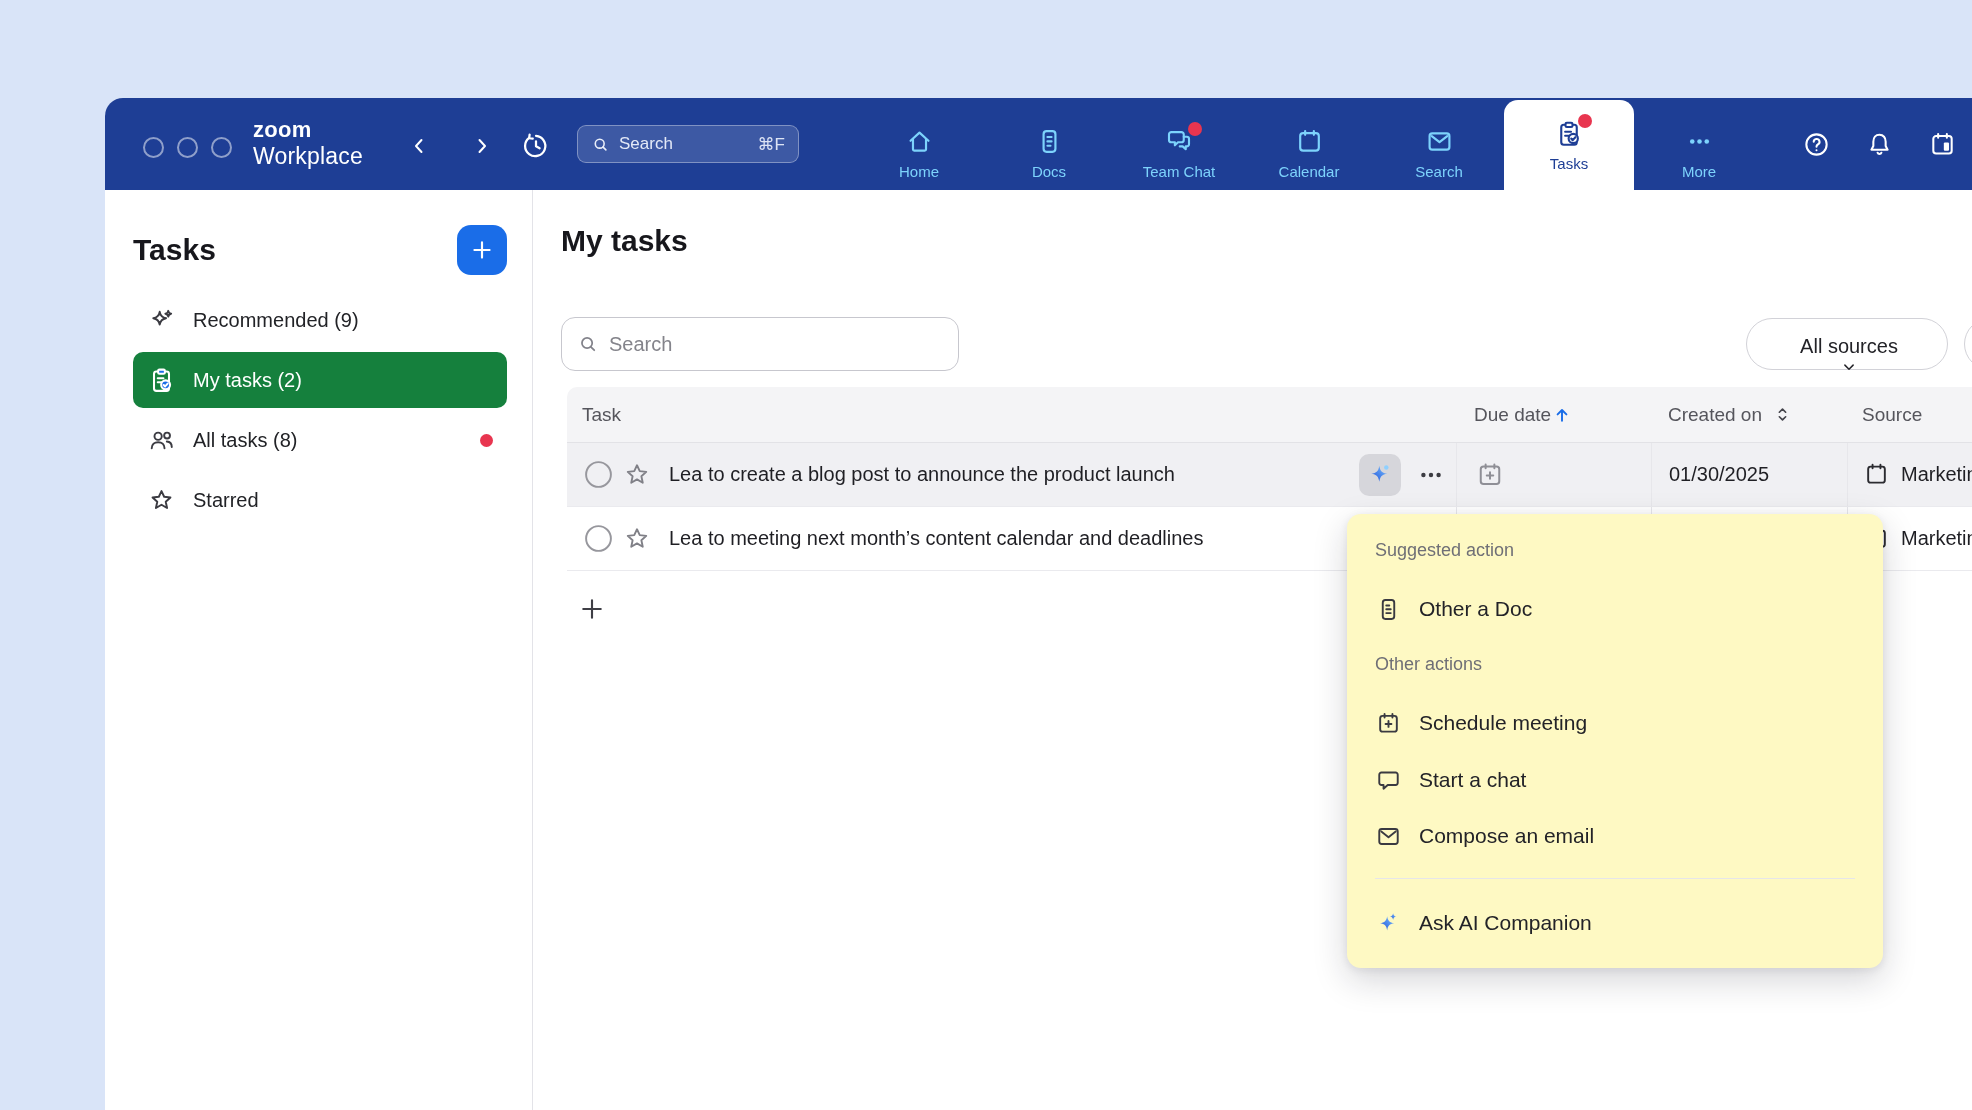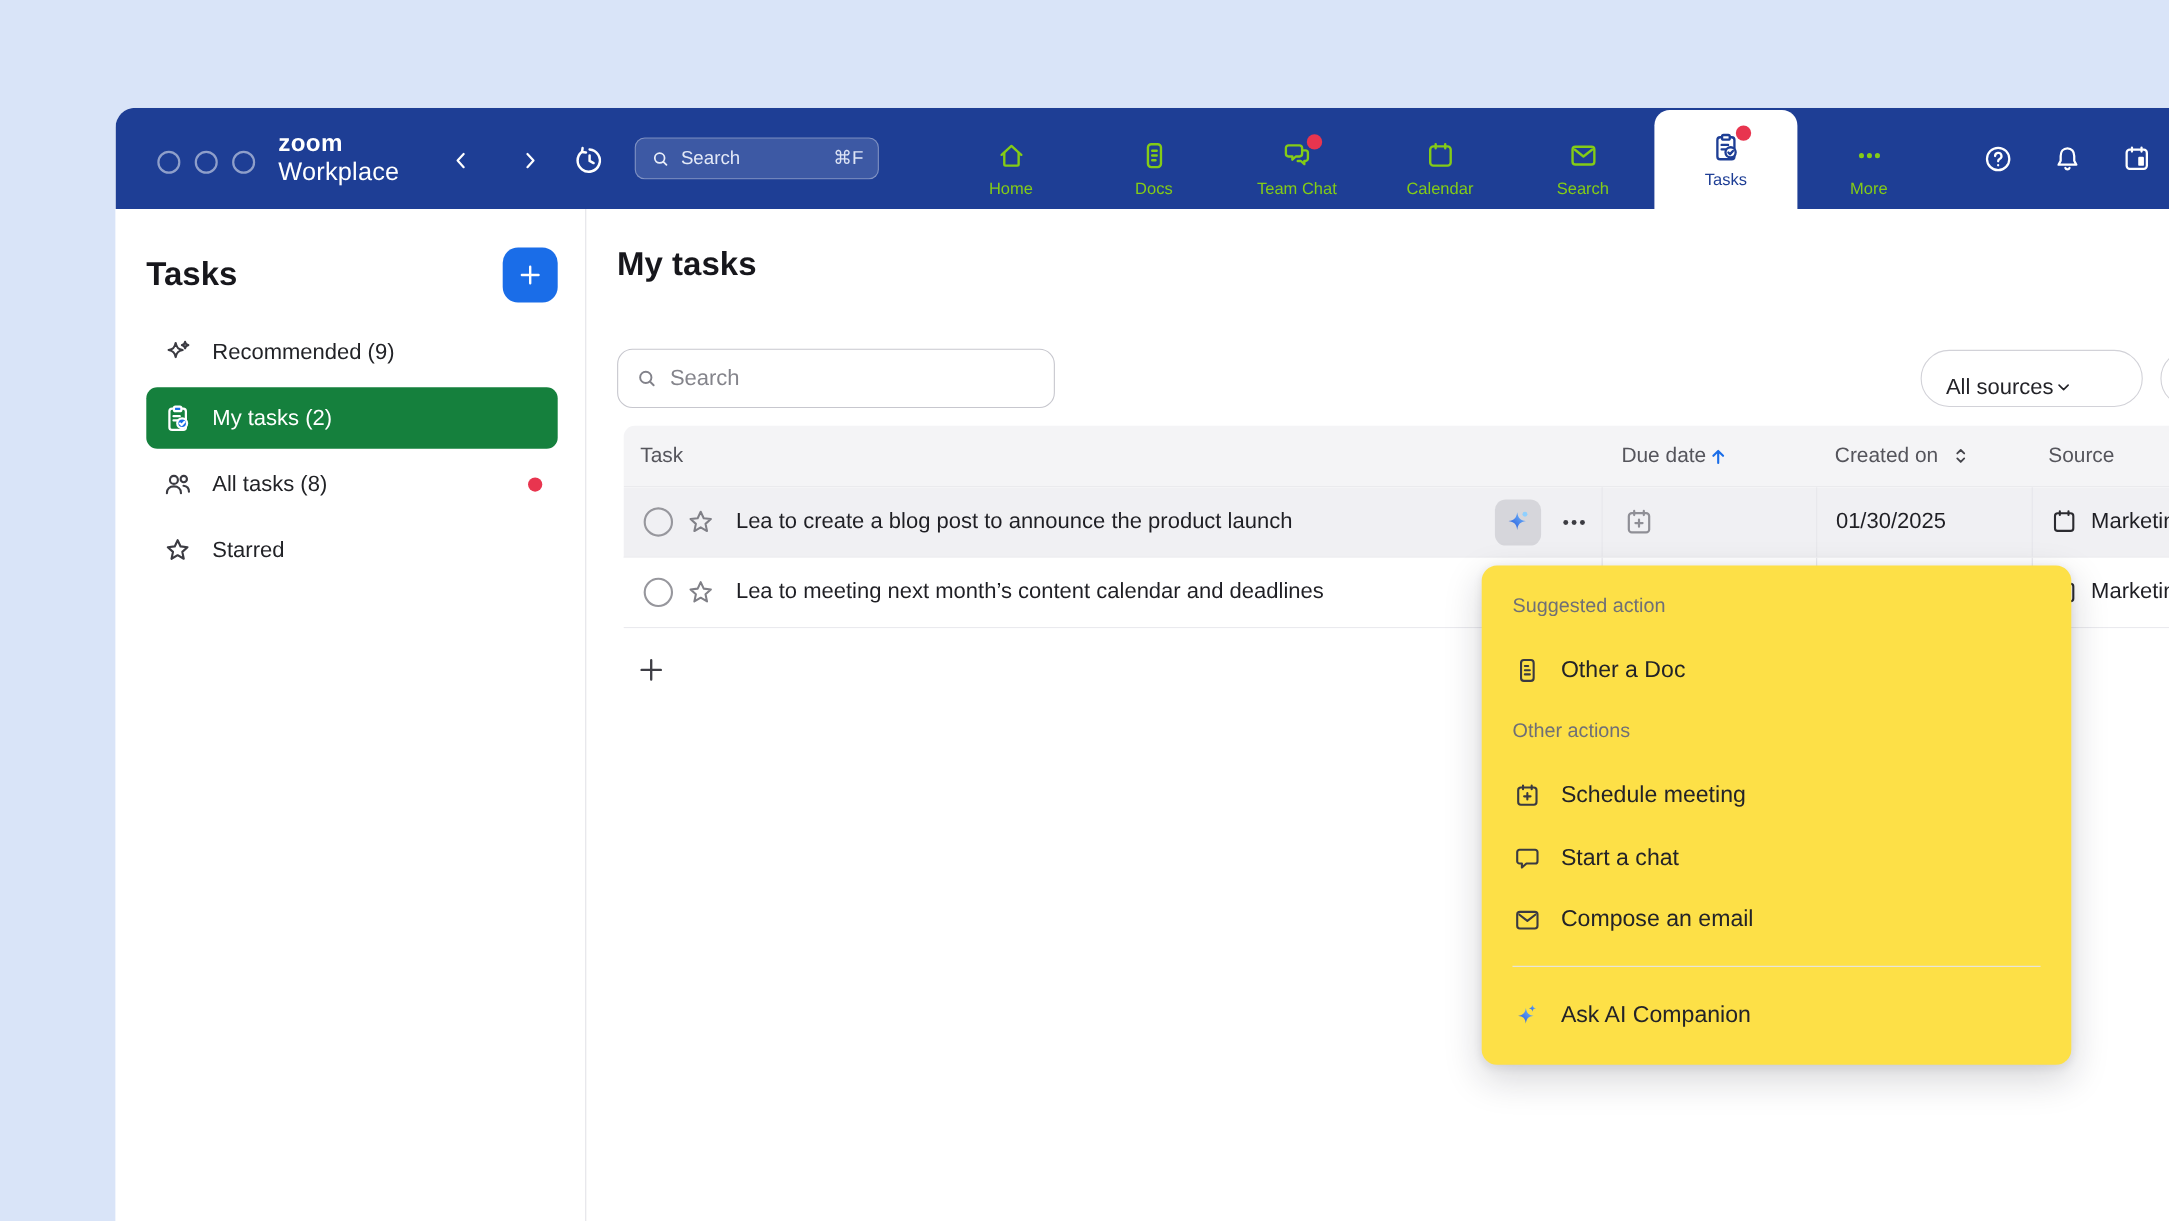--- a/index.html
+++ b/index.html
@@ -21,21 +21,21 @@
   .navbtn { position:absolute; top:33px; width:30px; height:30px; color:#fff; display:flex; align-items:center; justify-content:center; cursor:pointer; }
   .hsearch { position:absolute; left:472px; top:27px; width:222px; height:38px; border-radius:9px;
              background:rgba(255,255,255,.14); border:1px solid rgba(255,255,255,.35);
              display:flex; align-items:center; padding:0 13px; gap:9px; color:#E9EEF9; cursor:text; }
   .hsearch input { background:transparent; border:none; outline:none; color:#fff; font-size:17px; width:110px; }
   .hsearch input::placeholder { color:#E3E9F7; opacity:1; }
   .hsearch .kbd { margin-left:auto; font-size:17px; color:#DDE4F5; }
 
   .nav { position:absolute; left:749px; top:0; height:92px; display:flex; }
   .nav-item { width:130px; height:110px; display:flex; flex-direction:column; align-items:center;
-              justify-content:center; gap:6px; color:#84cc16; font-size:15px; cursor:pointer; }
+              justify-content:center; gap:6px; color:#7dd3fc; font-size:15px; cursor:pointer; }
   .nav-item .nicon { position:relative; width:30px; height:30px; display:flex; align-items:center; justify-content:center; --icon-bg:#1E3E95; }
   .nav-item.active { background:#fff; color:#1E3E95; border-radius:14px 14px 0 0; height:90px; margin-top:2px; }
   .nav-item.active .nicon { --icon-bg:#ffffff; }
   .dot-badge { position:absolute; top:-5px; right:-8px; width:14px; height:14px; border-radius:50%; background:#E8354F; }
   .appbar-right { position:absolute; right:15px; top:31px; display:flex; gap:33px; color:#fff; }
   .appbar-right .abtn { width:30px; height:30px; display:flex; align-items:center; justify-content:center; cursor:pointer; }
 
   
   .sidebar { position:absolute; left:0; top:92px; width:428px; bottom:0; background:#fff;
              border-right:1px solid #E3E3E8; padding:34px 25px 0 28px; }
@@ -53,21 +53,21 @@
 
   
   .main { position:absolute; left:429px; top:92px; right:0; bottom:0; background:#fff; }
   .main-title { position:absolute; left:27px; top:34px; font-size:30px; font-weight:700; color:#17171C; }
   .msearch { position:absolute; left:27px; top:127px; width:398px; height:54px; border:1.5px solid #C7C7CE;
              border-radius:14px; display:flex; align-items:center; padding:0 15px; gap:10px; color:#82828A; background:#fff; }
   .msearch input { border:none; outline:none; font-size:20px; color:#2A2A2F; flex:1; background:transparent; }
   .msearch input::placeholder { color:#84848B; opacity:1; }
   .sources { position:absolute; left:1212px; top:128px; width:202px; height:52px; border:1px solid #D2D2D8;
              border-radius:26px; background:#fff; display:flex; align-items:center; 
-             padding:16px 18px 0 22px; font-size:20px; color:#232328; cursor:pointer; }
+             padding:16px 18px 0 22px; font-size:20px; color:#232328; cursor:pointer;flex-direction:column; }
   .sources-partial { position:absolute; left:1430px; top:128px; width:90px; height:52px; border:1px solid #D2D2D8;
              border-radius:26px; background:#fff; cursor:pointer; }
 
   .table { position:absolute; left:33px; top:197px; width:1546px; }
   .thead { height:56px; background:#F4F4F6; border-radius:10px 10px 0 0; border-bottom:1px solid #E2E2E6;
            display:flex; align-items:center; font-size:19px; color:#55555C; }
   .c-task   { width:889px; padding-left:15px; display:flex; align-items:center; }
   .c-due    { width:195px; padding-left:18px; display:flex; align-items:center; }
   .c-created{ width:196px; padding-left:17px; display:flex; align-items:center; gap:10px; }
   .c-source { flex:1; padding-left:15px; display:flex; align-items:center; gap:11px; }
@@ -82,21 +82,21 @@
   .ai-btn { width:42px; height:42px; border-radius:10px; background:#D6D6DB; display:flex; align-items:center; justify-content:center; cursor:pointer; border:none; }
   .more-btn { width:30px; height:30px; color:#3C3C42; display:flex; align-items:center; justify-content:center; cursor:pointer; }
   .due-icon { color:#8F8F96; }
   .src-icon { color:#2B2B30; flex:none; }
   .src-text { white-space:nowrap; }
   .addrow { position:absolute; left:41px; top:402px; width:34px; height:34px; color:#3E3E45; cursor:pointer; display:flex; align-items:center; justify-content:center; }
   .sort-asc { color:#1A6DE8; }
   .sort-both { color:#43434A; }
 
   
-  .popup { position:absolute; left:1242px; top:416px; width:536px; height:454px; background:#fde047; border-radius:14px;
+  .popup { position:absolute; left:1242px; top:416px; width:536px; height:454px; background:#fef9c3; border-radius:14px;
            box-shadow:0 12px 34px rgba(20,24,40,.18), 0 2px 8px rgba(20,24,40,.08);
            padding:25px 28px 8px; z-index:30; }
   .plabel { font-size:18px; color:#6F6F76; line-height:22px; }
   .pitem { height:48px; display:flex; align-items:center; gap:17px; font-size:21px; color:#232328; cursor:pointer; }
   .pitem .picon { width:27px; height:27px; color:#3A3A41; flex:none; display:flex; align-items:center; justify-content:center; }
   .mt24 { margin-top:24px; } .mt20 { margin-top:20px; } .mt9 { margin-top:9px; } .mt8 { margin-top:8px; }
   .pdivider { height:1px; background:#E6E6EA; margin-top:18px; }
 
   svg { display:block; }
 </style>

